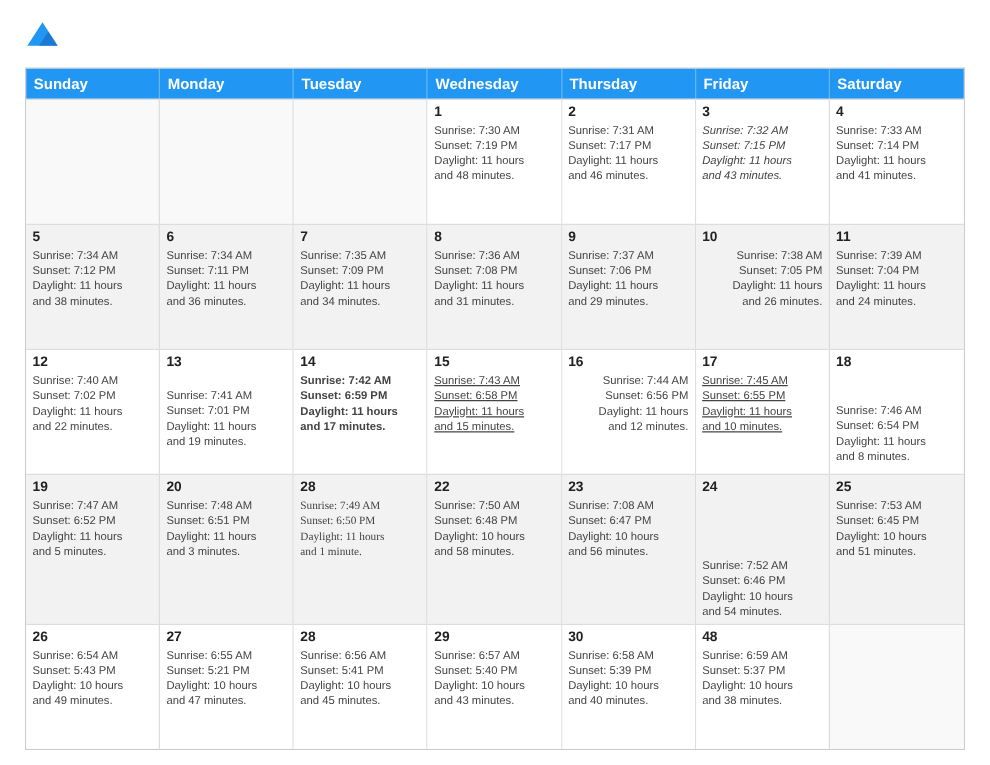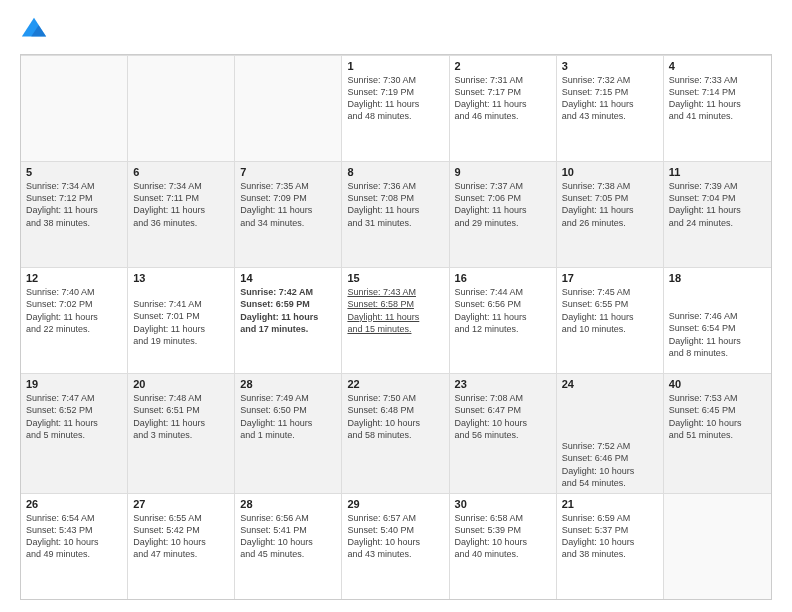--- a/index.html
+++ b/index.html
@@ -123,20 +123,29 @@
         <span class="logo-text logo-blue"></span>
       </div>
     </div>
     <div class="title-block">
       <div class="month-title"></div>
       <div class="location"></div>
     </div>
   </div>
 
   <div class="calendar">
+    <div class="cal-header-row">
+    <div class="cal-header-cell">Sunday</div>
+        <div class="cal-header-cell">Monday</div>
+        <div class="cal-header-cell">Tuesday</div>
+        <div class="cal-header-cell">Wednesday</div>
+        <div class="cal-header-cell">Thursday</div>
+        <div class="cal-header-cell">Friday</div>
+        <div class="cal-header-cell">Saturday</div>
+      </div>
     <div class="cal-body">
     <div class="cal-row">
           <div class="cal-cell empty"></div>
           <div class="cal-cell empty"></div>
           <div class="cal-cell empty"></div>
           <div class="cal-cell">
             <div class="day-number">1</div>
             <div class="day-info" style="white-space: pre-line;">Sunrise: 7:30 AM
 Sunset: 7:19 PM
 Daylight: 11 hours
@@ -144,21 +153,21 @@
           </div>
           <div class="cal-cell">
             <div class="day-number">2</div>
             <div class="day-info" style="white-space: pre-line;">Sunrise: 7:31 AM
 Sunset: 7:17 PM
 Daylight: 11 hours
 and 46 minutes.</div>
           </div>
           <div class="cal-cell">
             <div class="day-number">3</div>
-            <div class="day-info" style="white-space: pre-line;">Sunrise: 7:32 AM
+            <div class="day-info" style="white-space: pre-line; font-style: italic;">Sunrise: 7:32 AM
 Sunset: 7:15 PM
 Daylight: 11 hours
 and 43 minutes.</div>
           </div>
           <div class="cal-cell">
             <div class="day-number">4</div>
             <div class="day-info" style="white-space: pre-line;">Sunrise: 7:33 AM
 Sunset: 7:14 PM
 Daylight: 11 hours
 and 41 minutes.</div>
@@ -195,21 +204,21 @@
           </div>
           <div class="cal-cell shaded">
             <div class="day-number">9</div>
             <div class="day-info" style="white-space: pre-line;">Sunrise: 7:37 AM
 Sunset: 7:06 PM
 Daylight: 11 hours
 and 29 minutes.</div>
           </div>
           <div class="cal-cell shaded">
             <div class="day-number">10</div>
-            <div class="day-info" style="white-space: pre-line;">Sunrise: 7:38 AM
+            <div class="day-info" style="white-space: pre-line; text-align: right;">Sunrise: 7:38 AM
 Sunset: 7:05 PM
 Daylight: 11 hours
 and 26 minutes.</div>
           </div>
           <div class="cal-cell shaded">
             <div class="day-number">11</div>
             <div class="day-info" style="white-space: pre-line;">Sunrise: 7:39 AM
 Sunset: 7:04 PM
 Daylight: 11 hours
 and 24 minutes.</div>
@@ -239,28 +248,28 @@
           </div>
           <div class="cal-cell">
             <div class="day-number">15</div>
             <div class="day-info" style="white-space: pre-line; text-decoration: underline;">Sunrise: 7:43 AM
 Sunset: 6:58 PM
 Daylight: 11 hours
 and 15 minutes.</div>
           </div>
           <div class="cal-cell">
             <div class="day-number">16</div>
-            <div class="day-info" style="white-space: pre-line;">Sunrise: 7:44 AM
+            <div class="day-info" style="white-space: pre-line; text-align: right;">Sunrise: 7:44 AM
 Sunset: 6:56 PM
 Daylight: 11 hours
 and 12 minutes.</div>
           </div>
           <div class="cal-cell">
             <div class="day-number">17</div>
-            <div class="day-info" style="white-space: pre-line;">Sunrise: 7:45 AM
+            <div class="day-info" style="white-space: pre-line; text-decoration: underline;">Sunrise: 7:45 AM
 Sunset: 6:55 PM
 Daylight: 11 hours
 and 10 minutes.</div>
           </div>
           <div class="cal-cell">
             <div class="day-number">18</div>
             <div class="day-info" style="white-space: pre-line; margin-top: 24px;">Sunrise: 7:46 AM
 Sunset: 6:54 PM
 Daylight: 11 hours
 and 8 minutes.</div>
@@ -276,21 +285,21 @@
           </div>
           <div class="cal-cell shaded">
             <div class="day-number">20</div>
             <div class="day-info" style="white-space: pre-line;">Sunrise: 7:48 AM
 Sunset: 6:51 PM
 Daylight: 11 hours
 and 3 minutes.</div>
           </div>
           <div class="cal-cell shaded">
             <div class="day-number">28</div>
-            <div class="day-info" style="white-space: pre-line;">Sunrise: 7:49 AM
+            <div class="day-info" style="white-space: pre-line; font-family: Liberation Serif, serif;">Sunrise: 7:49 AM
 Sunset: 6:50 PM
 Daylight: 11 hours
 and 1 minute.</div>
           </div>
           <div class="cal-cell shaded">
             <div class="day-number">22</div>
             <div class="day-info" style="white-space: pre-line;">Sunrise: 7:50 AM
 Sunset: 6:48 PM
 Daylight: 10 hours
 and 58 minutes.</div>
@@ -303,39 +312,39 @@
 and 56 minutes.</div>
           </div>
           <div class="cal-cell shaded">
             <div class="day-number">24</div>
             <div class="day-info" style="white-space: pre-line; margin-top: 48px;">Sunrise: 7:52 AM
 Sunset: 6:46 PM
 Daylight: 10 hours
 and 54 minutes.</div>
           </div>
           <div class="cal-cell shaded">
-            <div class="day-number">40</div>
+            <div class="day-number">25</div>
             <div class="day-info" style="white-space: pre-line;">Sunrise: 7:53 AM
 Sunset: 6:45 PM
 Daylight: 10 hours
 and 51 minutes.</div>
           </div>
         </div>
         <div class="cal-row">
           <div class="cal-cell">
             <div class="day-number">26</div>
             <div class="day-info" style="white-space: pre-line;">Sunrise: 6:54 AM
 Sunset: 5:43 PM
 Daylight: 10 hours
 and 49 minutes.</div>
           </div>
           <div class="cal-cell">
             <div class="day-number">27</div>
             <div class="day-info" style="white-space: pre-line;">Sunrise: 6:55 AM
-Sunset: 5:42 PM
+Sunset: 5:21 PM
 Daylight: 10 hours
 and 47 minutes.</div>
           </div>
           <div class="cal-cell">
             <div class="day-number">28</div>
             <div class="day-info" style="white-space: pre-line;">Sunrise: 6:56 AM
 Sunset: 5:41 PM
 Daylight: 10 hours
 and 45 minutes.</div>
           </div>
@@ -347,21 +356,21 @@
 and 43 minutes.</div>
           </div>
           <div class="cal-cell">
             <div class="day-number">30</div>
             <div class="day-info" style="white-space: pre-line;">Sunrise: 6:58 AM
 Sunset: 5:39 PM
 Daylight: 10 hours
 and 40 minutes.</div>
           </div>
           <div class="cal-cell">
-            <div class="day-number">21</div>
+            <div class="day-number">48</div>
             <div class="day-info" style="white-space: pre-line;">Sunrise: 6:59 AM
 Sunset: 5:37 PM
 Daylight: 10 hours
 and 38 minutes.</div>
           </div>
           <div class="cal-cell empty"></div>
         </div>
       </div>
   </div>
 </div>

